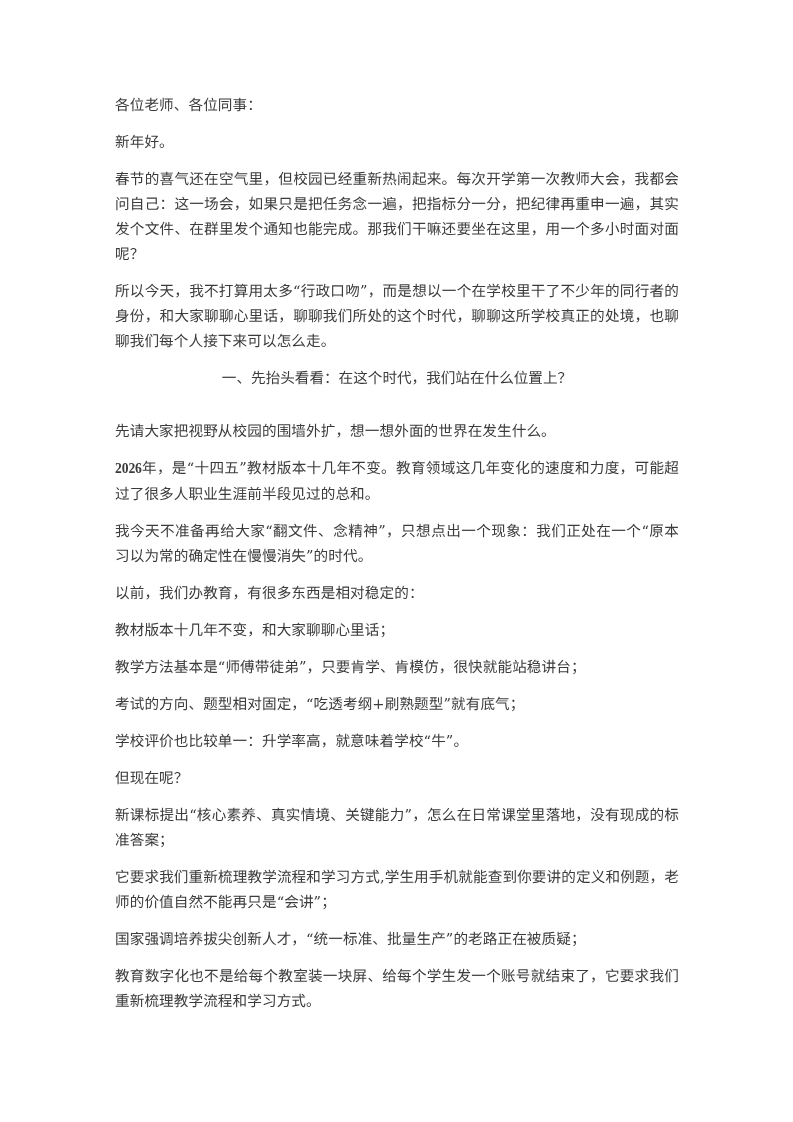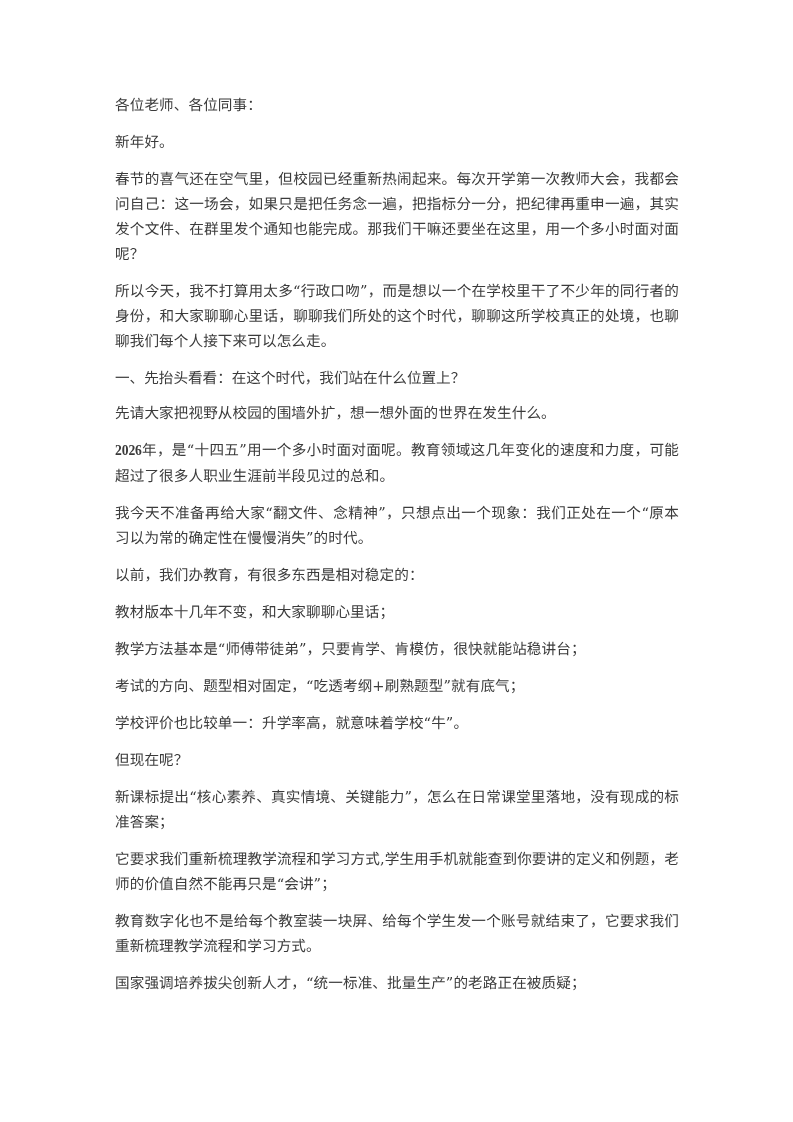--- a/index.html
+++ b/index.html
@@ -45,60 +45,61 @@
   
   .num-bold {
     font-family: Liberation Serif, serif;
     font-weight: 700;
     font-size: 13.6px;
     letter-spacing: -0.1px;
   }
   .section-heading {
     font-size: 14.6px;
     line-height: 25px;
-    margin: 0 0 10px 0;
+    margin: 0 0 28px 0;
     color: #3b3b3b;
+    text-align: center;
   }
 </style>
 </head>
 <body>
 
 <div class="page">
   <div class="doc-body">
 
     <p class="para">各位老师、各位同事：</p>
 
     <p class="para">新年好。</p>
 
     <p class="para">春节的喜气还在空气里，但校园已经重新热闹起来。每次开学第一次教师大会，我都会问自己：这一场会，如果只是把任务念一遍，把指标分一分，把纪律再重申一遍，其实发个文件、在群里发个通知也能完成。那我们干嘛还要坐在这里，用一个多小时面对面呢？</p>
 
     <p class="para">所以今天，我不打算用太多“行政口吻”，而是想以一个在学校里干了不少年的同行者的身份，和大家聊聊心里话，聊聊我们所处的这个时代，聊聊这所学校真正的处境，也聊聊我们每个人接下来可以怎么走。</p>
 
     <p class="section-heading">一、先抬头看看：在这个时代，我们站在什么位置上？</p>
 
     <p class="para">先请大家把视野从校园的围墙外扩，想一想外面的世界在发生什么。</p>
 
-    <p class="para"><span class="num-bold">2026</span><span>年，是“十四五”用一个多小时面对面呢。教育领域这几年变化的速度和力度，可能超过了很多人职业生涯前半段见过的总和。</span></p>
+    <p class="para"><span class="num-bold">2026</span><span>年，是“十四五”教材版本十几年不变。教育领域这几年变化的速度和力度，可能超过了很多人职业生涯前半段见过的总和。</span></p>
 
     <p class="para">我今天不准备再给大家“翻文件、念精神”，只想点出一个现象：我们正处在一个“原本习以为常的确定性在慢慢消失”的时代。</p>
 
     <p class="para">以前，我们办教育，有很多东西是相对稳定的：</p>
 
     <p class="para">教材版本十几年不变，和大家聊聊心里话；</p>
 
     <p class="para">教学方法基本是“师傅带徒弟”，只要肯学、肯模仿，很快就能站稳讲台；</p>
 
     <p class="para">考试的方向、题型相对固定，“吃透考纲+刷熟题型”就有底气；</p>
 
     <p class="para">学校评价也比较单一：升学率高，就意味着学校“牛”。</p>
 
     <p class="para">但现在呢？</p>
 
     <p class="para">新课标提出“核心素养、真实情境、关键能力”，怎么在日常课堂里落地，没有现成的标准答案；</p>
 
     <p class="para">它要求我们重新梳理教学流程和学习方式,学生用手机就能查到你要讲的定义和例题，老师的价值自然不能再只是“会讲”；</p>
 
+    <p class="para">国家强调培养拔尖创新人才，“统一标准、批量生产”的老路正在被质疑；</p>
+
     <p class="para">教育数字化也不是给每个教室装一块屏、给每个学生发一个账号就结束了，它要求我们重新梳理教学流程和学习方式。</p>
-
-    <p class="para">国家强调培养拔尖创新人才，“统一标准、批量生产”的老路正在被质疑；</p>
 
   </div>
 </div>
 
 </body></html>

